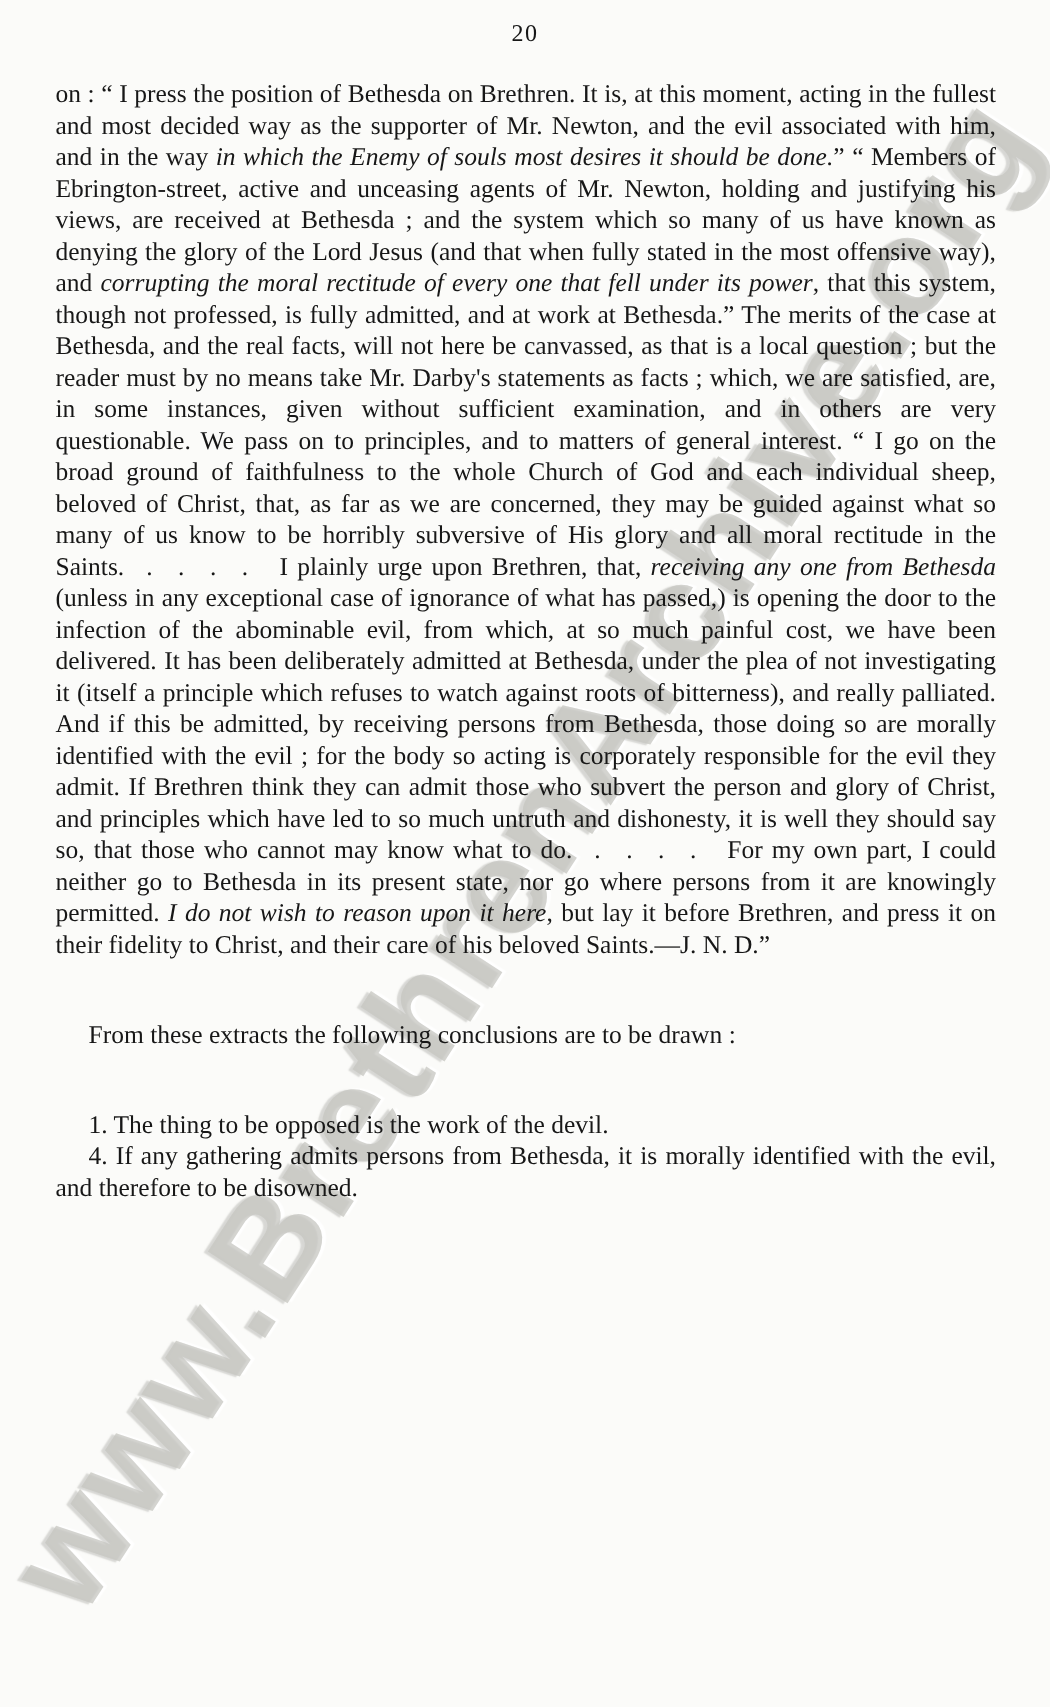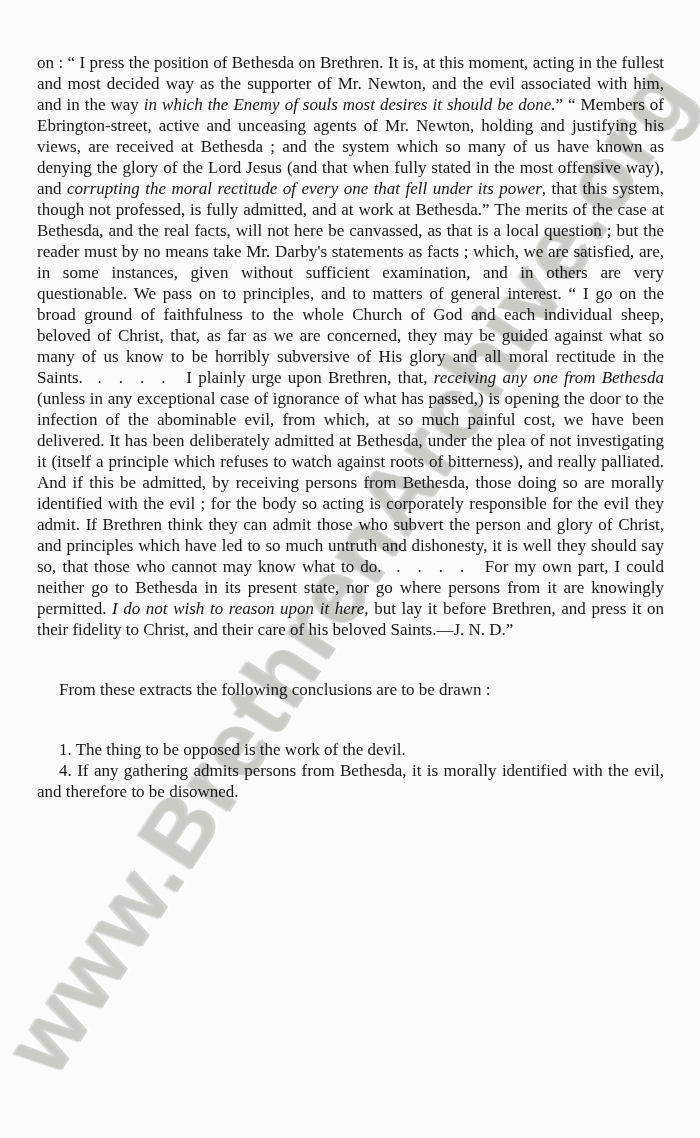--- a/index.html
+++ b/index.html
@@ -49,19 +49,20 @@
   .text-block p { margin: 0; }
   .text-block p.indent { text-indent: 22px; }
   .text-block p.gap-before { margin-top: 39px; }
   .text-block i { font-style: italic; }
 </style>
 </head>
 <body>
 
 <div class="page">
   <div class="watermark">www.BrethrenArchive.org</div>
+  <div class="page-number">20</div>
   <div class="text-block" id="text-block">
       <p><span>on : “ I press the position of Bethesda on Brethren.  It is, at this moment, acting in the fullest and most decided way as the supporter of Mr. Newton, and the evil associated with him, and in the way </span><i>in which the Enemy of souls most desires it should be done.</i><span>”  “ Members of Ebrington-street, active and unceasing agents of Mr. Newton, holding and justifying his views, are received at Bethesda ; and the system which so many of us have known as denying the glory of the Lord Jesus (and that when fully stated in the most offensive way), and </span><i>corrupting the moral rectitude of every one that fell under its power</i><span>, that this system, though not professed, is fully admitted, and at work at Bethesda.”  The merits of the case at Bethesda, and the real facts, will not here be canvassed, as that is a local question ; but the reader must by no means take Mr. Darby's statements as facts ; which, we are satisfied, are, in some instances, given without sufficient examination, and in others are very questionable.  We pass on to principles, and to matters of general interest.  “ I go on the broad ground of faithfulness to the whole Church of God and each individual sheep, beloved of Christ, that, as far as we are concerned, they may be guided against what so many of us know to be horribly subversive of His glory and all moral rectitude in the Saints.  .  .  .  .   I plainly urge upon Brethren, that, </span><i>receiving any one from Bethesda</i><span> (unless in any exceptional case of ignorance of what has passed,) is opening the door to the infection of the abominable evil, from which, at so much painful cost, we have been delivered.  It has been deliberately admitted at Bethesda, under the plea of not investigating it (itself a principle which refuses to watch against roots of bitterness), and really palliated.  And if this be admitted, by receiving persons from Bethesda, those doing so are morally identified with the evil ; for the body so acting is corporately responsible for the evil they admit.  If Brethren think they can admit those who subvert the person and glory of Christ, and principles which have led to so much untruth and dishonesty, it is well they should say so, that those who cannot may know what to do.  .  .  .  .   For my own part, I could neither go to Bethesda in its present state, nor go where persons from it are knowingly permitted.  </span><i>I do not wish to reason upon it here</i><span>, but lay it before Brethren, and press it on their fidelity to Christ, and their care of his beloved Saints.—J. N. D.”</span></p>
       <p class="indent gap-before"><span>From these extracts the following conclusions are to be drawn :</span></p>
       <p class="indent gap-before"><span>1. The thing to be opposed is the work of the devil.</span></p>
       <p class="indent"><span>4. If any gathering admits persons from Bethesda, it is morally identified with the evil, and therefore to be disowned.</span></p>
     </div>
 </div>
 
 </body></html>

